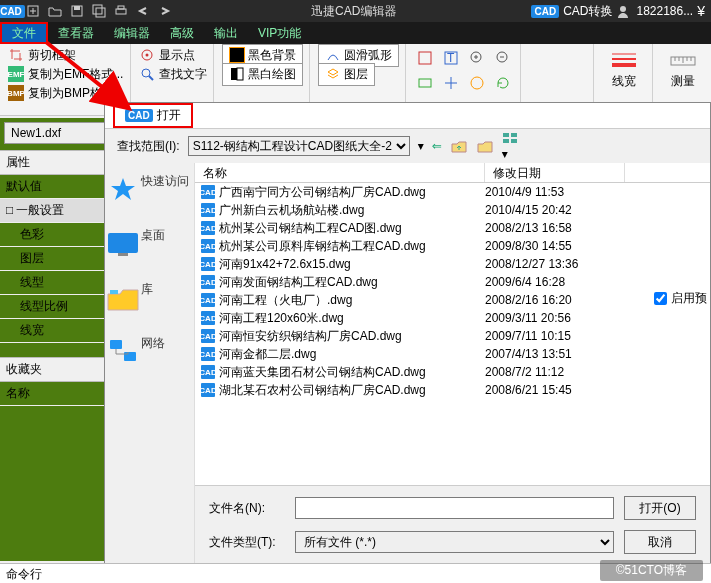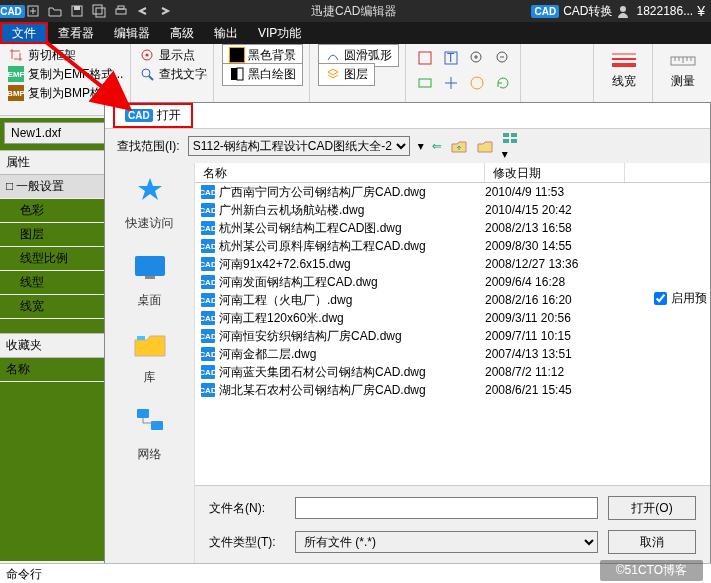--- a/index.html
+++ b/index.html
@@ -8,21 +8,21 @@
 
 .titlebar { height: 22px; background: #2a2a2a; display: flex; align-items: center; color: #fff; }
 .titlebar .ticon { width: 22px; height: 22px; display: flex; align-items: center; justify-content: center; }
 .titlebar .app-name { flex: 1; text-align: center; color: #ddd; }
 .titlebar .right-seg { display: flex; align-items: center; gap: 4px; padding-right: 6px; }
 .cad-badge { background: #1e88e5; color:#fff; font-size:10px; font-weight:bold; padding:1px 3px; border-radius:2px; }
 .titlebar svg { fill: #ccc; }
 
 
 .menubar { height: 22px; background: #1a1a1a; display: flex; align-items: stretch; }
-.menubar .menu { padding: 0 10px; color: #ffffff; display:flex; align-items:center; }
+.menubar .menu { padding: 0 10px; color: #86efac; display:flex; align-items:center; }
 .menubar .menu.active { background: #0a5fb8; border: 2px solid #e00; }
 
 
 .ribbon { height: 72px; background: #f4f4f4; border-bottom:1px solid #c8c8c8; display:flex; }
 .ribbon .col { padding: 3px 6px 3px 8px; border-right:1px solid #d0d0d0; display:flex; flex-direction:column; gap:3px; }
 .ribbon .r-item { display:flex; align-items:center; gap:4px; font-size:12px; height:16px; }
 .ribbon .r-icon16 { width:16px; height:16px; display:inline-flex; align-items:center; justify-content:center; }
 .ribbon .btn { display:inline-flex; align-items:center; gap:3px; padding:2px 6px; border:1px solid #999; background:#fff; }
 .ribbon .icon-row { display:flex; gap:4px; align-items:center;}
 .ribbon .icon-btn { width:22px; height:22px; display:flex; align-items:center; justify-content:center; border:1px solid transparent; }
@@ -40,35 +40,35 @@
 .panel-row.indent { padding-left:20px; }
 
 
 .dialog { position:absolute; left:104px; top:102px; right:0; bottom:18px; background:#f0f0f0; border:1px solid #888; display:flex; flex-direction:column; }
 .dialog .dlg-title { height:26px; background:#fff; border-bottom:1px solid #ccc; display:flex; align-items:center; padding:0 8px; gap:6px;}
 .dialog .dlg-title .open-btn { border:2px solid #e00; padding:2px 10px; display:flex; align-items:center; gap:4px;}
 .dialog .dlg-top { height:34px; display:flex; align-items:center; padding:0 12px; gap:8px; }
 .dialog .dlg-top select { flex:0 0 220px; height:20px; border:1px solid #7a7a7a; font-size:12px; }
 .dlg-body { flex:1; display:flex; min-height:0;}
 .dlg-places { width:90px; border-right:1px solid #ddd; padding:6px 0; display:flex; flex-direction:column; align-items:center; gap:10px;}
-.place { display:flex; flex-direction:column; align-items:center; gap:6px; font-size:11px; color:#333; width:100%; padding:4px 0;}
+.place { display:flex; flex-direction:row; align-items:flex-start; gap:0; font-size:11px; color:#333; width:100%; padding:4px 0;}
 .place .picon { width:36px; height:36px; display:flex; align-items:center; justify-content:center; }
 .dlg-files { flex:1; display:flex; flex-direction:column; min-height:0;}
 .file-head { height:20px; display:flex; border-bottom:1px solid #ccc; background:#fff; }
 .file-head > div { padding:2px 8px; border-right:1px solid #ddd; font-size:12px;}
 .file-list { flex:1; overflow:auto; background:#fff;}
 .file-row { display:flex; height:18px; align-items:center;}
 .file-row .cell-name { flex:0 0 290px; display:flex; align-items:center; gap:4px; padding-left:6px; font-size:12px; white-space:nowrap; overflow:hidden;}
 .file-row .cell-date { flex:0 0 140px; font-size:12px;}
 .cad-icon { width:14px; height:14px; background:#1e88e5; color:#fff; font-size:8px; font-weight:bold; display:flex; align-items:center; justify-content:center; border-radius:1px;}
 .dlg-bottom { padding:10px 14px; display:flex; flex-direction:column; gap:10px; border-top:1px solid #ccc; }
 .dlg-bottom .row { display:flex; align-items:center; gap:10px;}
 .dlg-bottom label { width:76px; text-align:left; }
 .dlg-bottom select, .dlg-bottom input[type=text]{ flex:1; height:22px; border:1px solid #7a7a7a; font-size:12px; padding:0 4px;}
-.dlg-bottom button { width:88px; height:24px; border:1px solid #7a7a7a; background:#efefef; }
+.dlg-bottom button { width:72px; height:24px; border:1px solid #7a7a7a; background:#efefef; }
 
 
 .right-strip { position:absolute; right:4px; top:290px; font-size:12px; display:flex; align-items:center; gap:4px; }
 
 
 .cmdbar { position:absolute; left:0; right:0; bottom:0; height:20px; background:#fff; border-top:1px solid #bbb; padding:2px 6px; font-size:12px;}
 
 
 .watermark { position:absolute; right:8px; bottom:2px; color:#fff; background:rgba(0,0,0,0.35); padding:2px 16px; font-size:12px; border-radius:2px; z-index:100;}
 svg { display:block; }
@@ -308,25 +308,26 @@
       </marker>
     </defs>
   <line x1="10" y1="6" x2="90" y2="70" stroke="#e00" stroke-width="4" marker-end="url(#ah)"></line>
 </svg>
 
 <div class="left-panel">
   <div class="doc-tab">
       <span>New1.dxf</span>
     </div>
   <div class="panel-header">属性</div>
+  <div class="panel-row">默认值</div>
   <div class="panel-row gray"><span style="display:inline-block;width:10px;">□</span><span>一般设置</span></div>
   <div class="panel-row indent">色彩</div>
   <div class="panel-row indent">图层</div>
+  <div class="panel-row indent">线型</div>
   <div class="panel-row indent">线型比例</div>
-  <div class="panel-row indent">线型</div>
   <div class="panel-row indent">线宽</div>
   <div class="panel-header" style="margin-top:14px;">收藏夹</div>
   <div class="panel-row">名称</div>
 </div>
 
 <div class="dialog">
   <div class="dlg-title">
     <span class="open-btn">
       <span class="cad-badge">CAD</span>
       <span>打开</span>

